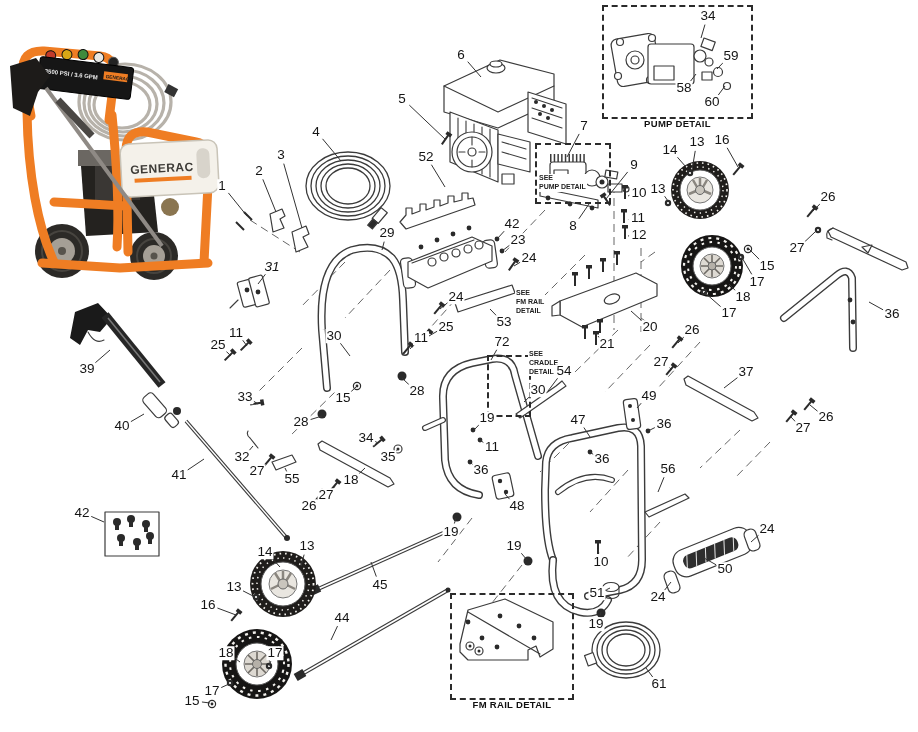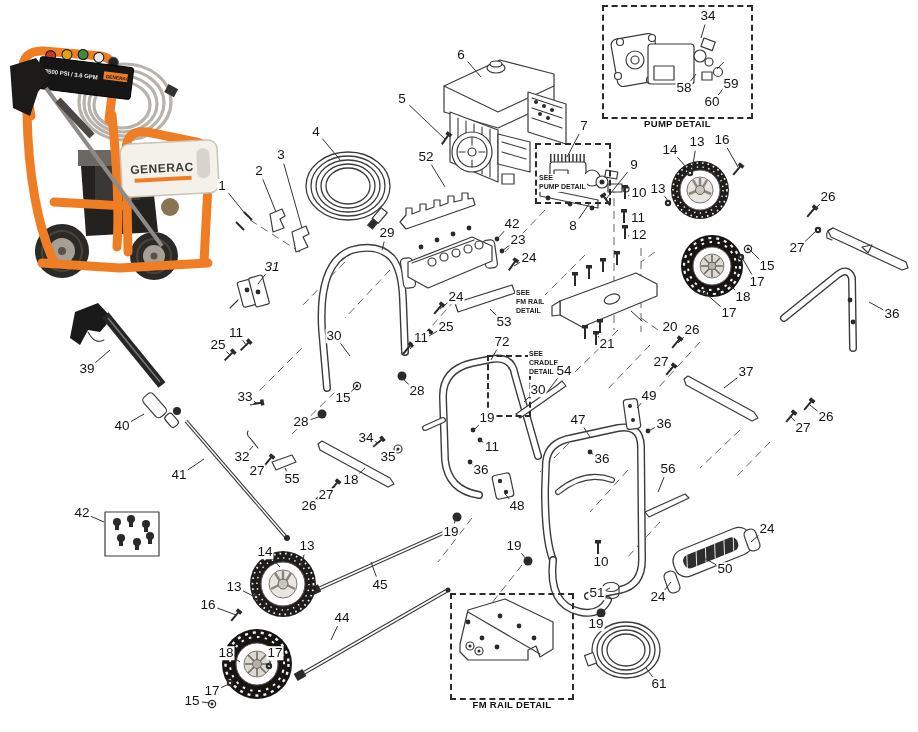--- a/index.html
+++ b/index.html
@@ -583,21 +583,21 @@
 
 <div class="callout" style="left: 222px; top: 186px;">1</div>
     <div class="callout" style="left: 259px; top: 171px;">2</div>
     <div class="callout" style="left: 281px; top: 155px;">3</div>
     <div class="callout" style="left: 316px; top: 132px;">4</div>
     <div class="callout" style="left: 402px; top: 99px;">5</div>
     <div class="callout" style="left: 461px; top: 55px;">6</div>
     <div class="callout" style="left: 584px; top: 126px;">7</div>
     <div class="callout" style="left: 426px; top: 157px;">52</div>
     <div class="callout" style="left: 708px; top: 16px;">34</div>
-    <div class="callout" style="left: 731px; top: 56px; margin-top: 28px;">59</div>
+    <div class="callout" style="left: 731px; top: 56px;">59</div>
     <div class="callout" style="left: 684px; top: 88px;">58</div>
     <div class="callout" style="left: 712px; top: 102px;">60</div>
     <div class="callout" style="left: 634px; top: 165px;">9</div>
     <div class="callout" style="left: 639px; top: 193px;">10</div>
     <div class="callout" style="left: 638px; top: 218px;">11</div>
     <div class="callout" style="left: 639px; top: 235px;">12</div>
     <div class="callout" style="left: 670px; top: 150px;">14</div>
     <div class="callout" style="left: 697px; top: 142px;">13</div>
     <div class="callout" style="left: 722px; top: 140px;">16</div>
     <div class="callout" style="left: 658px; top: 189px;">13</div>
@@ -608,21 +608,21 @@
     <div class="callout" style="left: 573px; top: 226px;">8</div>
     <div class="callout" style="left: 512px; top: 224px;">42</div>
     <div class="callout" style="left: 518px; top: 240px;">23</div>
     <div class="callout" style="left: 529px; top: 258px;">24</div>
     <div class="callout" style="left: 387px; top: 233px;">29</div>
     <div class="callout" style="left: 272px; top: 267px; font-style: italic;">31</div>
     <div class="callout" style="left: 456px; top: 297px;">24</div>
     <div class="callout" style="left: 446px; top: 327px;">25</div>
     <div class="callout" style="left: 421px; top: 338px;">11</div>
     <div class="callout" style="left: 504px; top: 322px;">53</div>
-    <div class="callout" style="left: 650px; top: 327px; margin-left: 20px;">20</div>
+    <div class="callout" style="left: 650px; top: 327px;">20</div>
     <div class="callout" style="left: 607px; top: 344px;">21</div>
     <div class="callout" style="left: 692px; top: 330px;">26</div>
     <div class="callout" style="left: 661px; top: 362px;">27</div>
     <div class="callout" style="left: 746px; top: 372px;">37</div>
     <div class="callout" style="left: 826px; top: 417px;">26</div>
     <div class="callout" style="left: 803px; top: 428px;">27</div>
     <div class="callout" style="left: 649px; top: 396px;">49</div>
     <div class="callout" style="left: 664px; top: 424px;">36</div>
     <div class="callout" style="left: 602px; top: 459px;">36</div>
     <div class="callout" style="left: 668px; top: 469px;">56</div>

